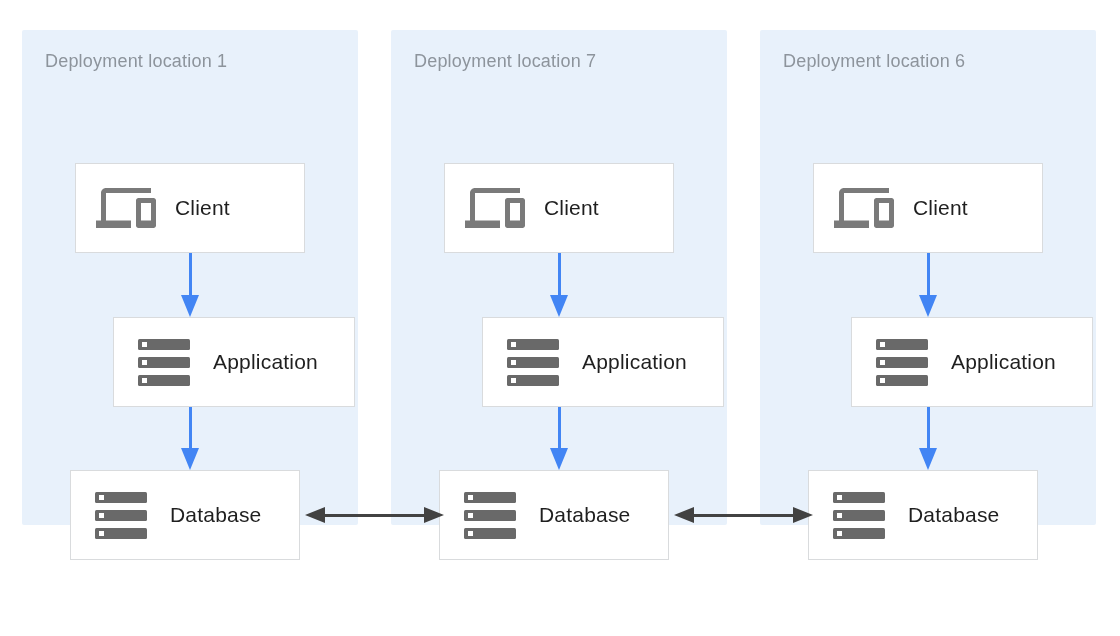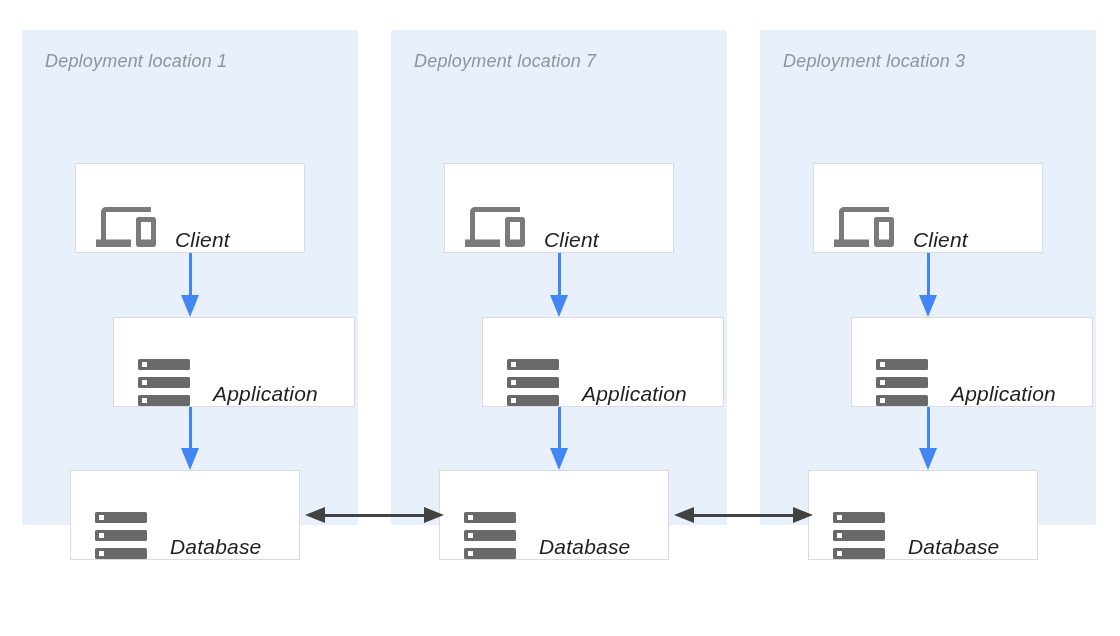--- a/index.html
+++ b/index.html
@@ -26,36 +26,35 @@
     background:var(--page-bg);
     overflow:hidden;
   }
   .panel{
     position:absolute;
     top:30px;
     width:336px;
     height:495px;
     background:var(--panel-bg);
     border-radius:2px;
-    font-style:italic;
   }
   .panel-title{
     position:absolute;
     left:23px;
     top:21px;
     margin:0;
     font-size:18px;
     font-weight:400;
     letter-spacing:0.2px;
     color:var(--title-text);
   }
   .node{
     position:absolute;
     display:flex;
-    align-items:flex-end;
+    align-items:center;
     height:90px;
     background:var(--box-bg);
     border:1px solid var(--box-border);
     box-sizing:border-box;
   }
   .node-client{left:53px;top:133px;width:230px;}
   .node-application{left:47px;top:287px;width:242px;margin-left:44px;}
   .node-database{left:48px;top:440px;width:230px;}
   .icon-slot{
     width:99px;
@@ -214,21 +213,21 @@
       <span class="icon-slot icon-server">
         <svg width="52" height="47" viewBox="0 0 52 47">
             <use href="#server-glyph"></use>
           </svg>
       </span>
       <span class="node-label">Database</span>
     </div>
   </section>
 
   <section class="panel" style="left:760px">
-    <h2 class="panel-title">Deployment location 3</h2>
+    <h2 class="panel-title">Deployment location 6</h2>
     <div class="node node-client">
       <span class="icon-slot icon-devices">
         <svg width="60" height="50" viewBox="0 2 24 20" fill="currentColor">
             <use href="#devices-glyph"></use>
           </svg>
       </span>
       <span class="node-label">Client</span>
     </div>
     <div class="varrow varrow-1">
       <i class="shaft"></i>

